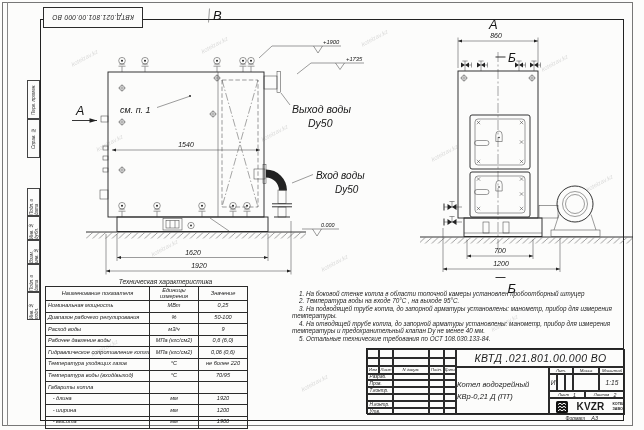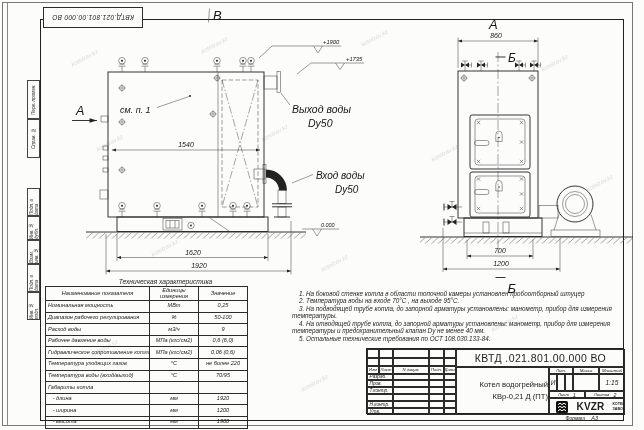--- a/index.html
+++ b/index.html
@@ -50,23 +50,23 @@
   
   .tblock{left:366px;top:348px;width:258px;height:66px;border:1.2px solid #222;background:#fcfcfb;}
   .tblock .cell{position:absolute;box-sizing:border-box;border:0.55px solid #2b2b2b;}
   .revgrid{position:absolute;left:0;top:0;width:89px;height:66px;display:grid;
            grid-template-columns:12px 14px 36px 15px 12px;
            grid-template-rows:8.5px 8.5px 7.5px 6.9px 6.9px 6.9px 6.9px 6.9px 6.9px;}
   .revgrid>div{border:0.55px solid #2b2b2b;overflow:hidden;}
   .revgrid .h{font-size:4.2px;font-style:italic;display:flex;align-items:center;justify-content:center;}
   .revgrid .lbl{grid-column:1/3;font-size:4.7px;font-style:italic;display:flex;align-items:center;padding-left:1.5px;}
   .docnum{left:89px;top:0;width:169px;height:18px;display:flex;align-items:center;justify-content:center;
-          font-size:10.5px;letter-spacing:0.4px;}
+          font-size:10.5px;font-style:italic;letter-spacing:0.4px;}
   .product{left:89px;top:18px;width:93px;height:48px;display:flex;flex-direction:column;
-           align-items:flex-end;justify-content:center;font-size:7.6px;line-height:1.6;}
+           align-items:flex-start;justify-content:center;font-size:7.6px;font-style:italic;line-height:1.6;}
   .rg .c{position:absolute;box-sizing:border-box;border:0.55px solid #2b2b2b;display:flex;
          align-items:center;justify-content:center;overflow:hidden;}
   .lab{font-size:4.3px;font-style:italic;}
   .val{font-size:6.6px;font-style:italic;}
   .logo-row{display:flex;align-items:center;gap:8px;margin-left:19px;}
   .kvzr{font-size:10px;font-weight:bold;letter-spacing:0.2px;font-style:normal;}
   .logo-cap{font-size:3.7px;font-weight:bold;line-height:1.2;font-style:normal;text-align:left;}
   .fmt{left:366px;top:414px;width:258px;height:7px;display:flex;align-items:center;
        justify-content:flex-end;padding-right:26px;gap:6px;font-size:5px;font-style:italic;}
 </style>

